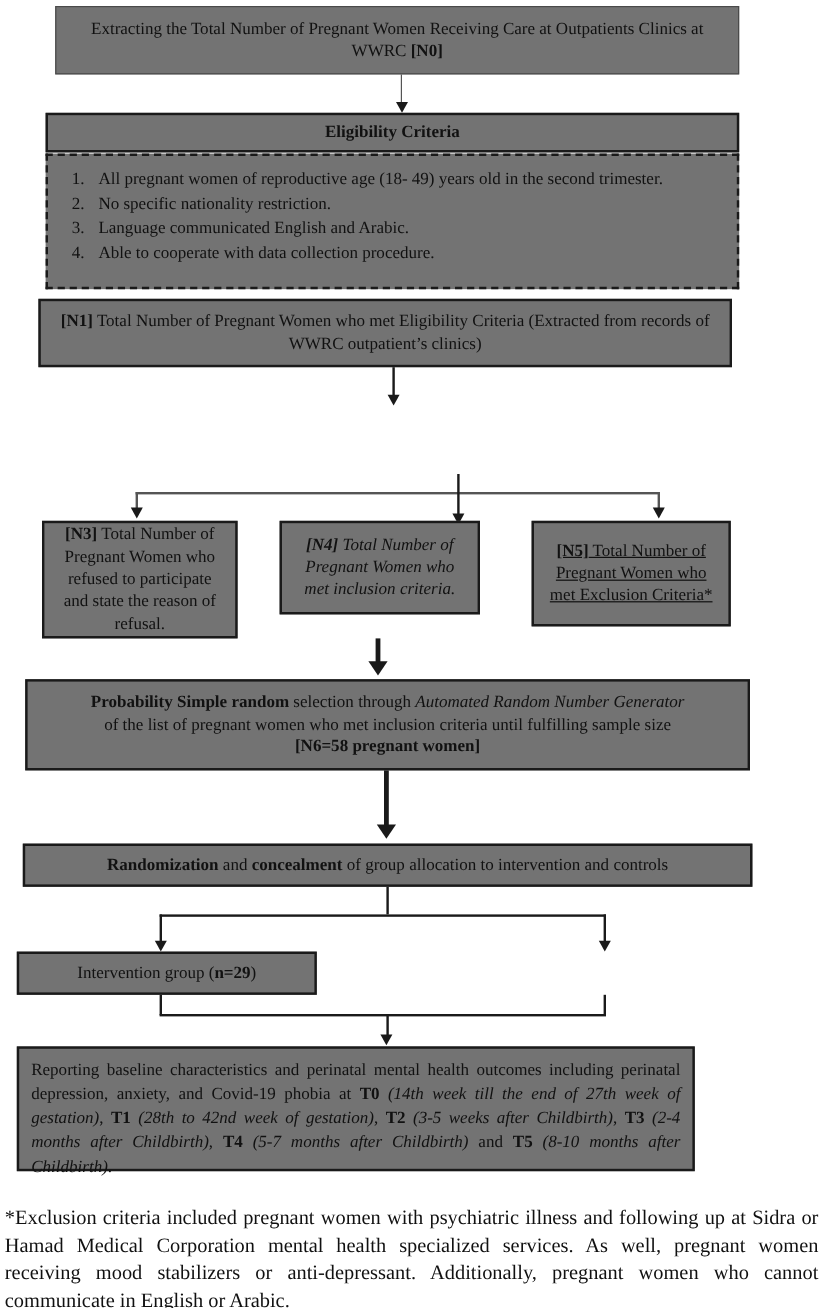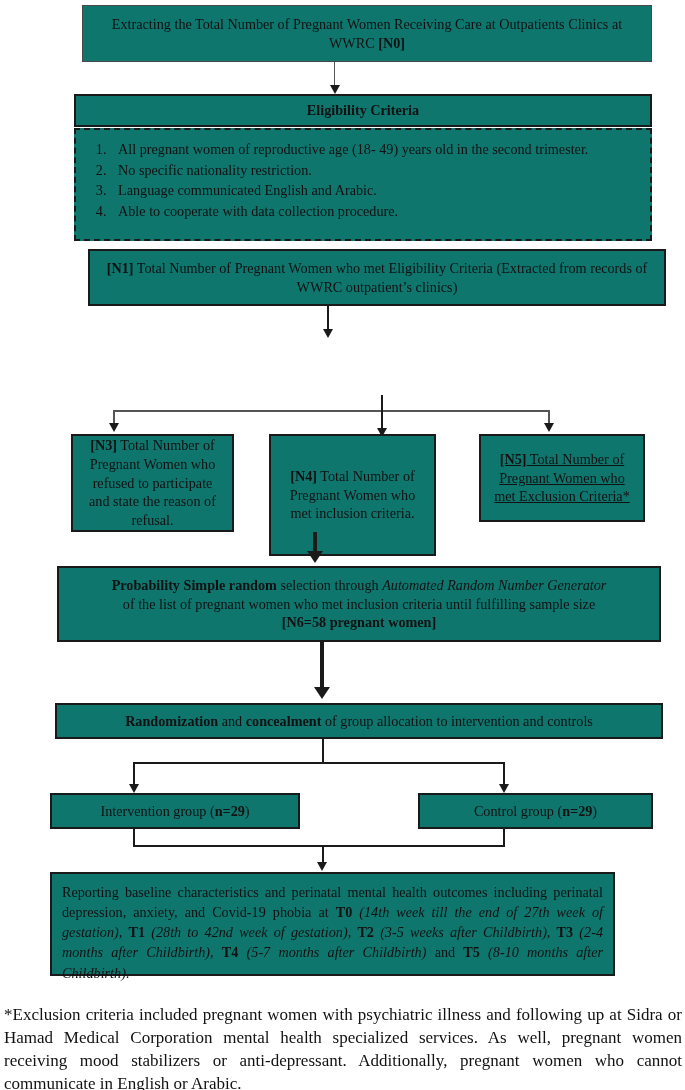--- a/index.html
+++ b/index.html
@@ -16,30 +16,29 @@
     overflow: hidden;
   }
   .canvas {
     position: relative;
     width: 685px;
     height: 1090px;
   }
   .box {
     position: absolute;
     box-sizing: border-box;
-    background: #0f766e;
+    background: #737373;
     border: 2px solid #1a1a1a;
     display: flex;
     align-items: center;
     justify-content: center;
     text-align: center;
     line-height: 1.32;
     font-size: 14.2px;
     padding: 4px 8px;
-    margin-left: 36px;
   }
   .box.thin { border-width: 1.5px; border-color: #4a4a4a; }
   .box.dashed {
     border: 2px dashed #1a1a1a;
     align-items: flex-start;
     justify-content: flex-start;
     text-align: left;
     padding: 6px 10px 6px 8px;
   }
   .box .inner { width: 100%; }
@@ -123,21 +122,21 @@
     <div class="inner">
       <ol class="criteria">
         <li>All pregnant women of reproductive age (18- 49) years old in the second trimester.</li>
         <li>No specific nationality restriction.</li>
         <li>Language communicated English and Arabic.</li>
         <li>Able to cooperate with data collection procedure.</li>
       </ol>
     </div>
   </div>
 
-  <div class="box" style="left:52px; top:249px; width:578px; height:57px;">
+  <div class="box" style="left:32px; top:249px; width:578px; height:57px;">
     <div class="inner">
       <b>[N1]</b><span> Total Number of Pregnant Women who met Eligibility Criteria (Extracted from records of WWRC outpatient’s clinics)</span>
     </div>
   </div>
 
   <div class="vline" style="left:327px; top:306px; width:1.6px; height:28px;"></div>
   <div class="arrowhead" style="left:323px; top:329px;"></div>
 
 
   <div class="vline" style="left:381px; top:395px; width:2px; height:16px;"></div>
@@ -148,21 +147,21 @@
   <div class="arrowhead" style="left:377px; top:428px;"></div>
   <div class="vline thin-line" style="left:548px; top:410px; width:1.6px; height:17px;"></div>
   <div class="arrowhead" style="left:544px; top:423px;"></div>
 
   <div class="box" style="left:35px; top:434px; width:163px; height:98px;">
     <div class="inner">
       <b>[N3]</b><span> Total Number of Pregnant Women who refused to participate and state the reason of refusal.</span>
     </div>
   </div>
 
-  <div class="box" style="left:233px; top:434px; width:167px; height:122px;">
+  <div class="box" style="left:233px; top:434px; width:167px; height:78px;font-style:italic;">
     <div class="inner">
       <b>[N4]</b><span> Total Number of Pregnant Women who met inclusion criteria.</span>
     </div>
   </div>
 
   <div class="box" style="left:443px; top:434px; width:166px; height:88px;text-decoration:underline;">
     <div class="inner">
       <b>[N5]</b><span> Total Number of Pregnant Women who met Exclusion Criteria*</span>
     </div>
   </div>
@@ -193,25 +192,20 @@
   <div class="arrowhead" style="left:129px; top:784px;"></div>
   <div class="vline" style="left:503px; top:762px; width:1.8px; height:27px;"></div>
   <div class="arrowhead" style="left:499px; top:784px;"></div>
 
   <div class="box" style="left:14px; top:793px; width:250px; height:36px;">
     <div class="inner">
       <span>Intervention group (</span><b>n=29</b><span>)</span>
     </div>
   </div>
 
-  <div class="box" style="left:382px; top:793px; width:235px; height:36px;">
-    <div class="inner">
-      <span>Control group (</span><b>n=29</b><span>)</span>
-    </div>
-  </div>
 
   <div class="vline" style="left:133px; top:829px; width:1.8px; height:17px;"></div>
   <div class="vline" style="left:503px; top:829px; width:1.8px; height:17px;"></div>
   <div class="hline" style="left:133px; top:845px; width:372px; height:1.8px;"></div>
   <div class="vline" style="left:322px; top:845px; width:1.8px; height:22px;"></div>
   <div class="arrowhead" style="left:317px; top:862px;"></div>
 
   <div class="box report" style="left:14px; top:872px; width:565px; height:104px;">
     <div class="inner">
       <span>Reporting baseline characteristics and perinatal mental health outcomes including perinatal depression, anxiety, and Covid-19 phobia at </span><b>T0</b><i> (14th week till the end of 27th week of gestation)</i><span>, </span><b>T1</b><i> (28th to 42nd week of gestation)</i><span>, </span><b>T2</b><i> (3-5 weeks after Childbirth)</i><span>, </span><b>T3</b><i> (2-4 months after Childbirth)</i><span>, </span><b>T4</b><i> (5-7 months after Childbirth)</i><span> and </span><b>T5</b><i> (8-10 months after Childbirth)</i><span>.</span>

